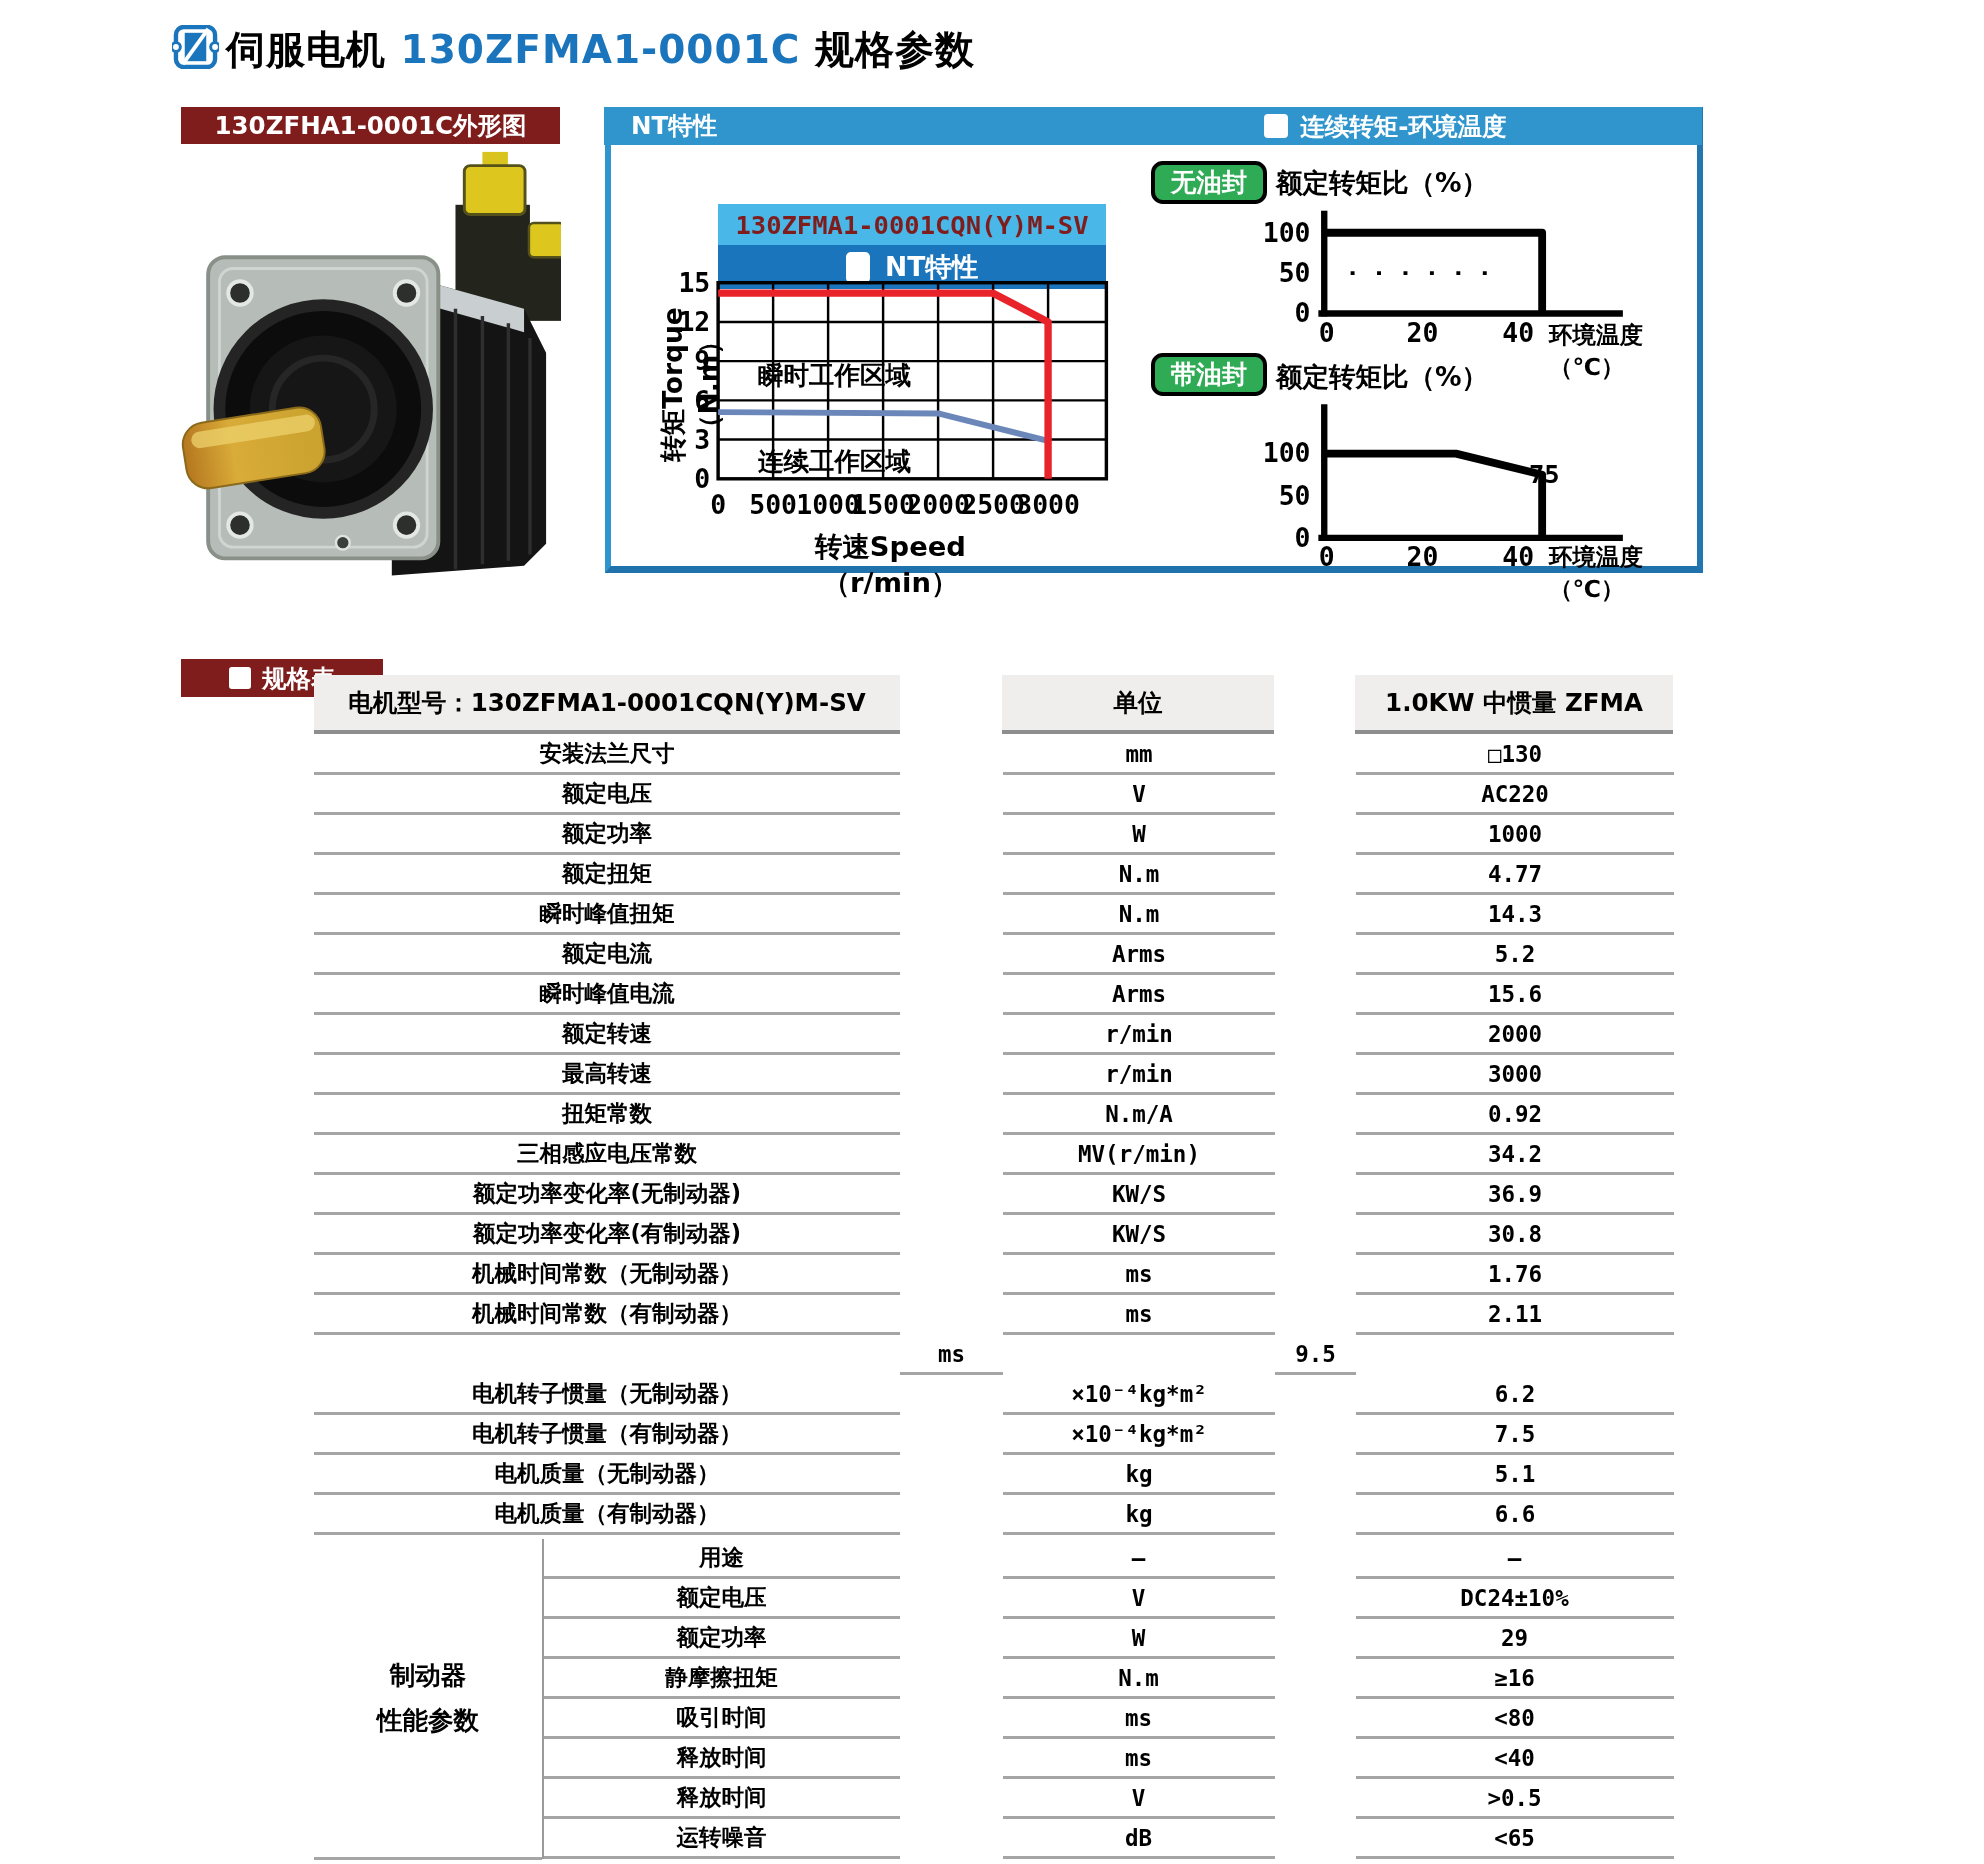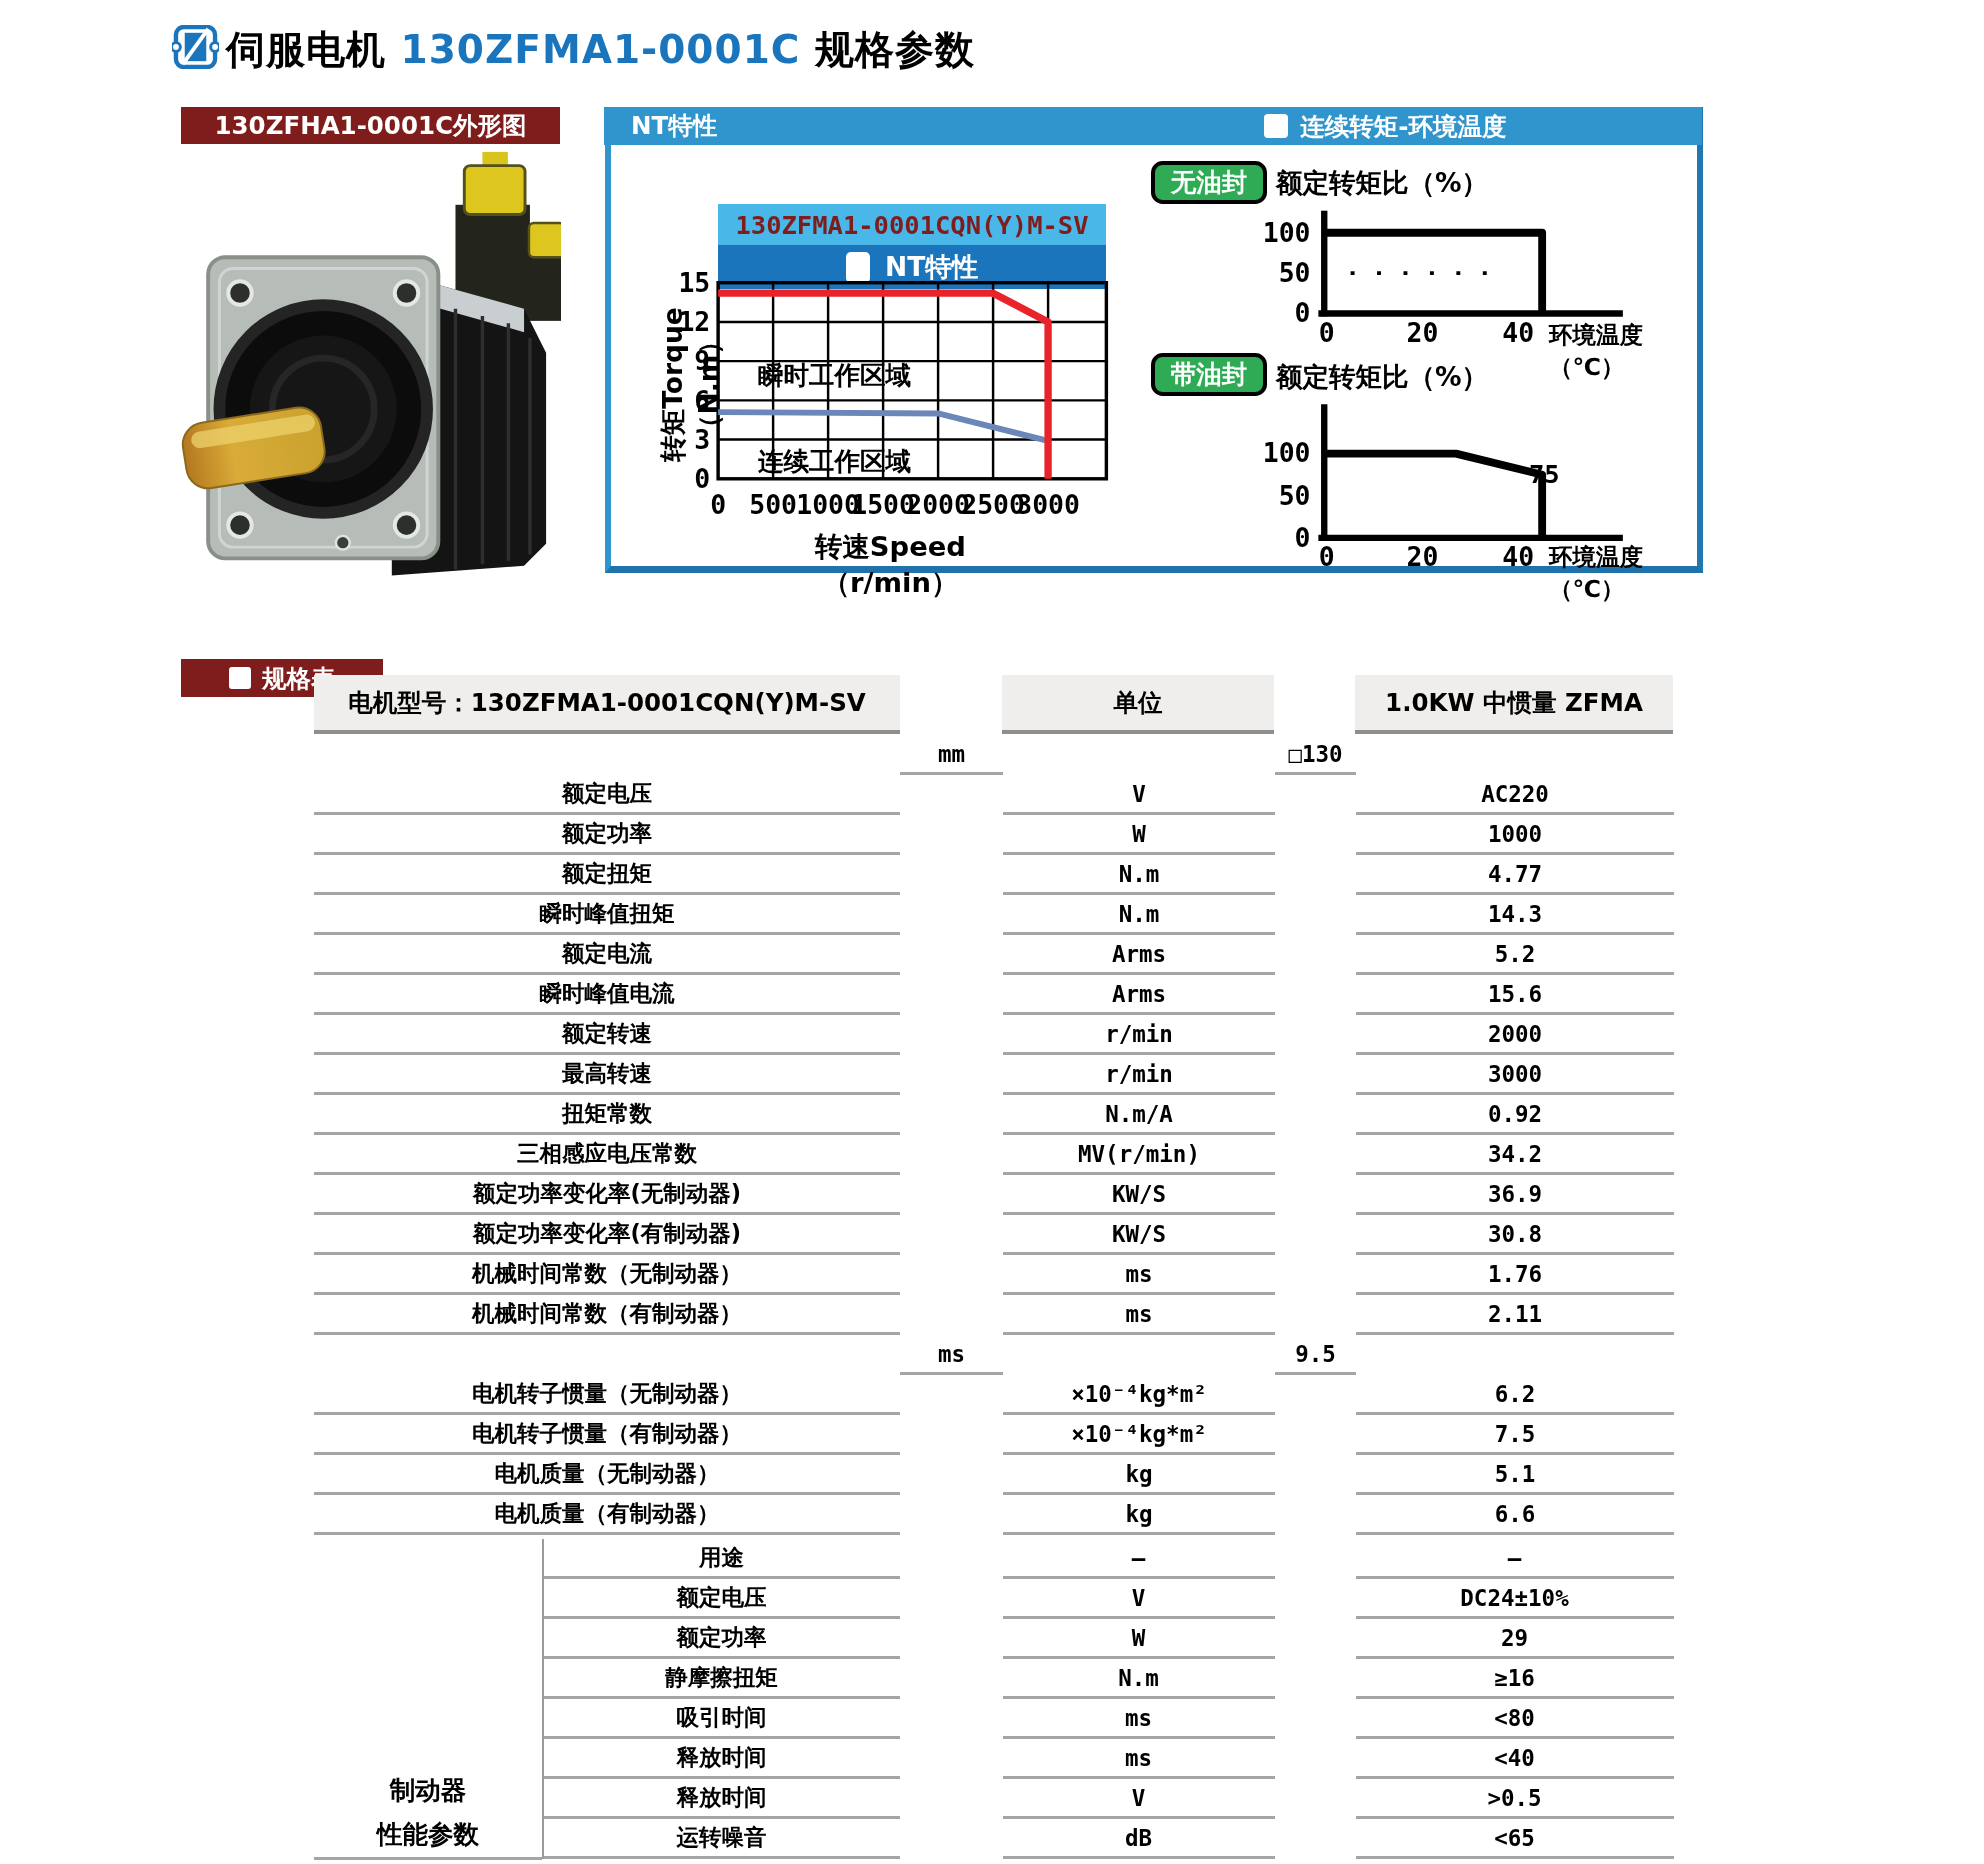--- a/index.html
+++ b/index.html
@@ -55,21 +55,21 @@
   #hc1,#hc2,#hc3{font-family:"DejaVu Sans","Liberation Sans",sans-serif;}
   #main-rows{left:314px;top:735px;width:1360px;}
   .trow{display:grid;grid-template-columns:586px 103px 272px 81px 318px;height:40px;}
   .cell{display:flex;align-items:center;justify-content:center;border-bottom:3.9px solid #a5a5a5;
         box-sizing:border-box;font-size:22.5px;overflow:hidden;white-space:nowrap;}
   .mono{font-family:"DejaVu Sans Mono","DejaVu Sans",monospace;font-weight:bold;}
   #brake-section{left:314px;top:1539px;width:1360px;}
   .brow{display:grid;grid-template-columns:228px 1.5px 356px 103px 272px 81px 318px;height:40px;}
   .bdiv{background:#9a9a9a;}
   #brake-group{position:absolute;left:0;top:0;width:228px;height:321px;border-bottom:3.9px solid #a5a5a5;
-               box-sizing:border-box;display:flex;flex-direction:column;align-items:center;justify-content:flex-end;
+               box-sizing:border-box;display:flex;flex-direction:column;align-items:center;justify-content:center;
                font-size:25.5px;line-height:1.75;}
 </style>
 </head>
 <body>
 
 <div id="page">
 
   <svg class="abs" style="left:172px;top:24.5px;" width="47" height="44" viewBox="0 0 96 90">
     <rect x="8" y="4" width="80" height="82" rx="16" fill="none" stroke="#1a75bc" stroke-width="9"></rect>
     <rect x="26" y="16" width="44" height="58" fill="#1a75bc"></rect>
@@ -221,20 +221,21 @@
     <span>规格表</span>
   </div>
 
   <div class="hcell" id="hc1">电机型号：130ZFMA1-0001CQN(Y)M-SV</div>
   <div class="hcell" id="hc2">单位</div>
   <div class="hcell" id="hc3">1.0KW 中惯量 ZFMA</div>
 
   <div class="abs" id="main-rows">
 
       <div class="trow">
+        <div class="cell">安装法兰尺寸</div>
         <div></div>
         <div class="cell mono">mm</div>
         <div></div>
         <div class="cell mono">□130</div>
       </div>
 
       <div class="trow">
         <div class="cell">额定电压</div>
         <div></div>
         <div class="cell mono">V</div>

